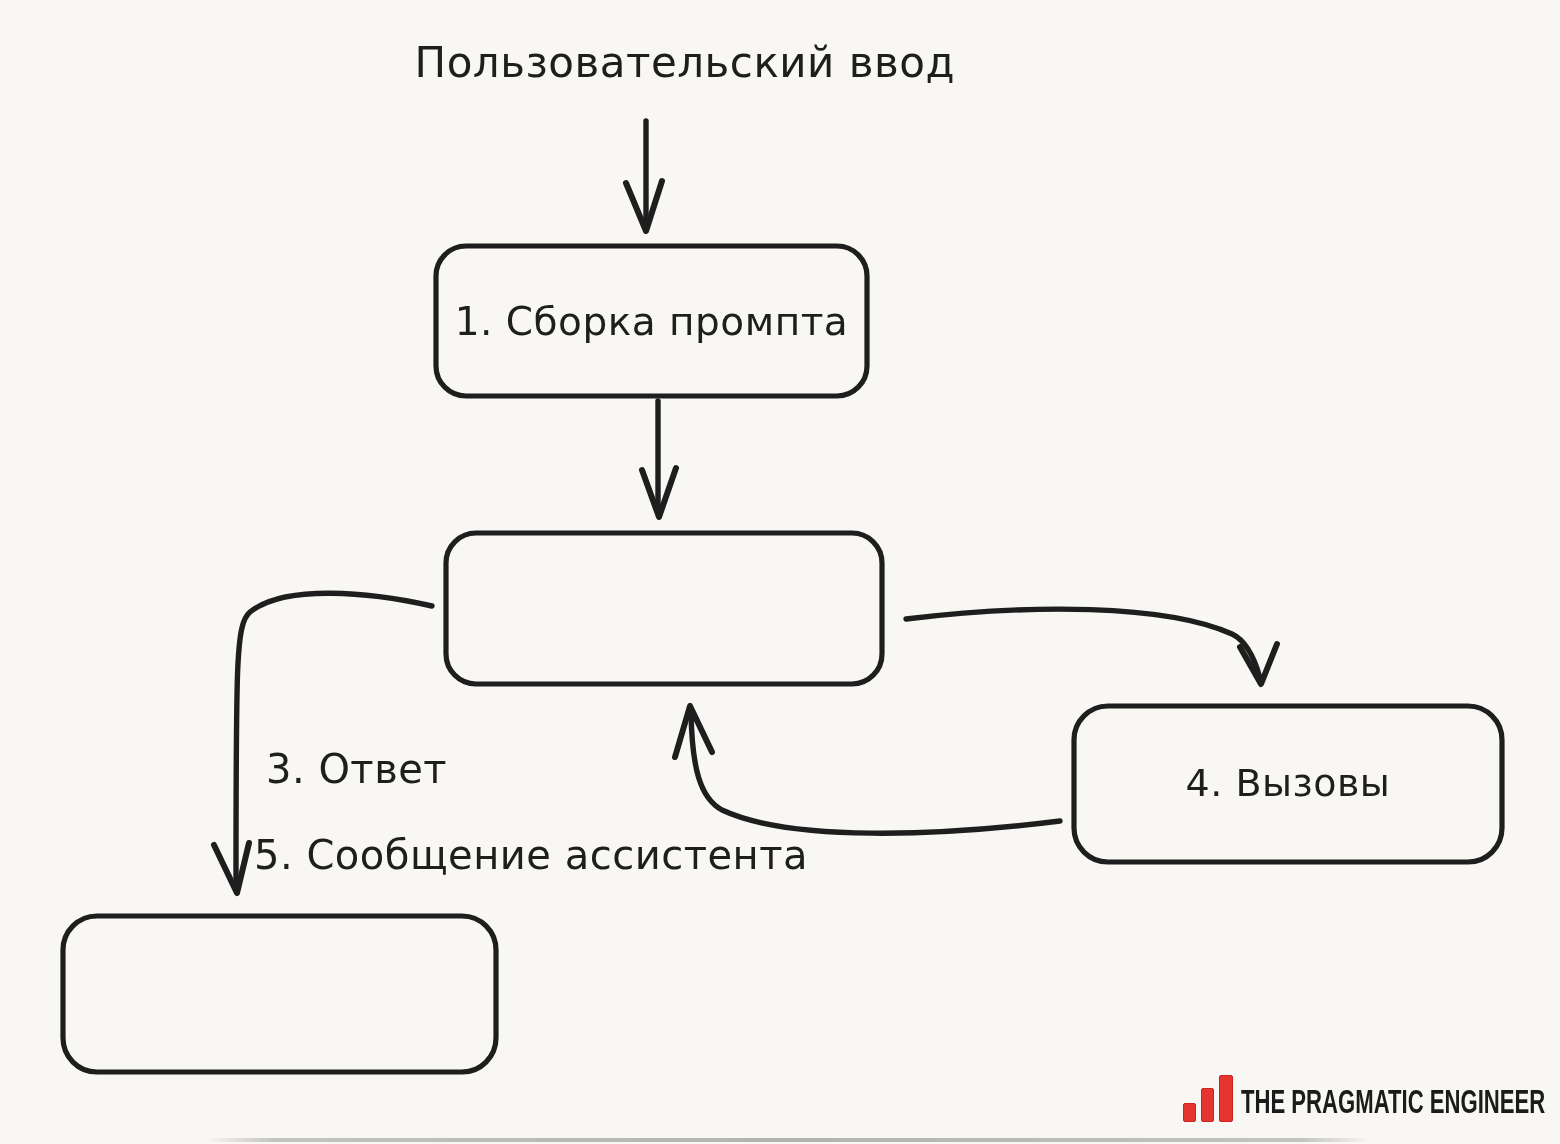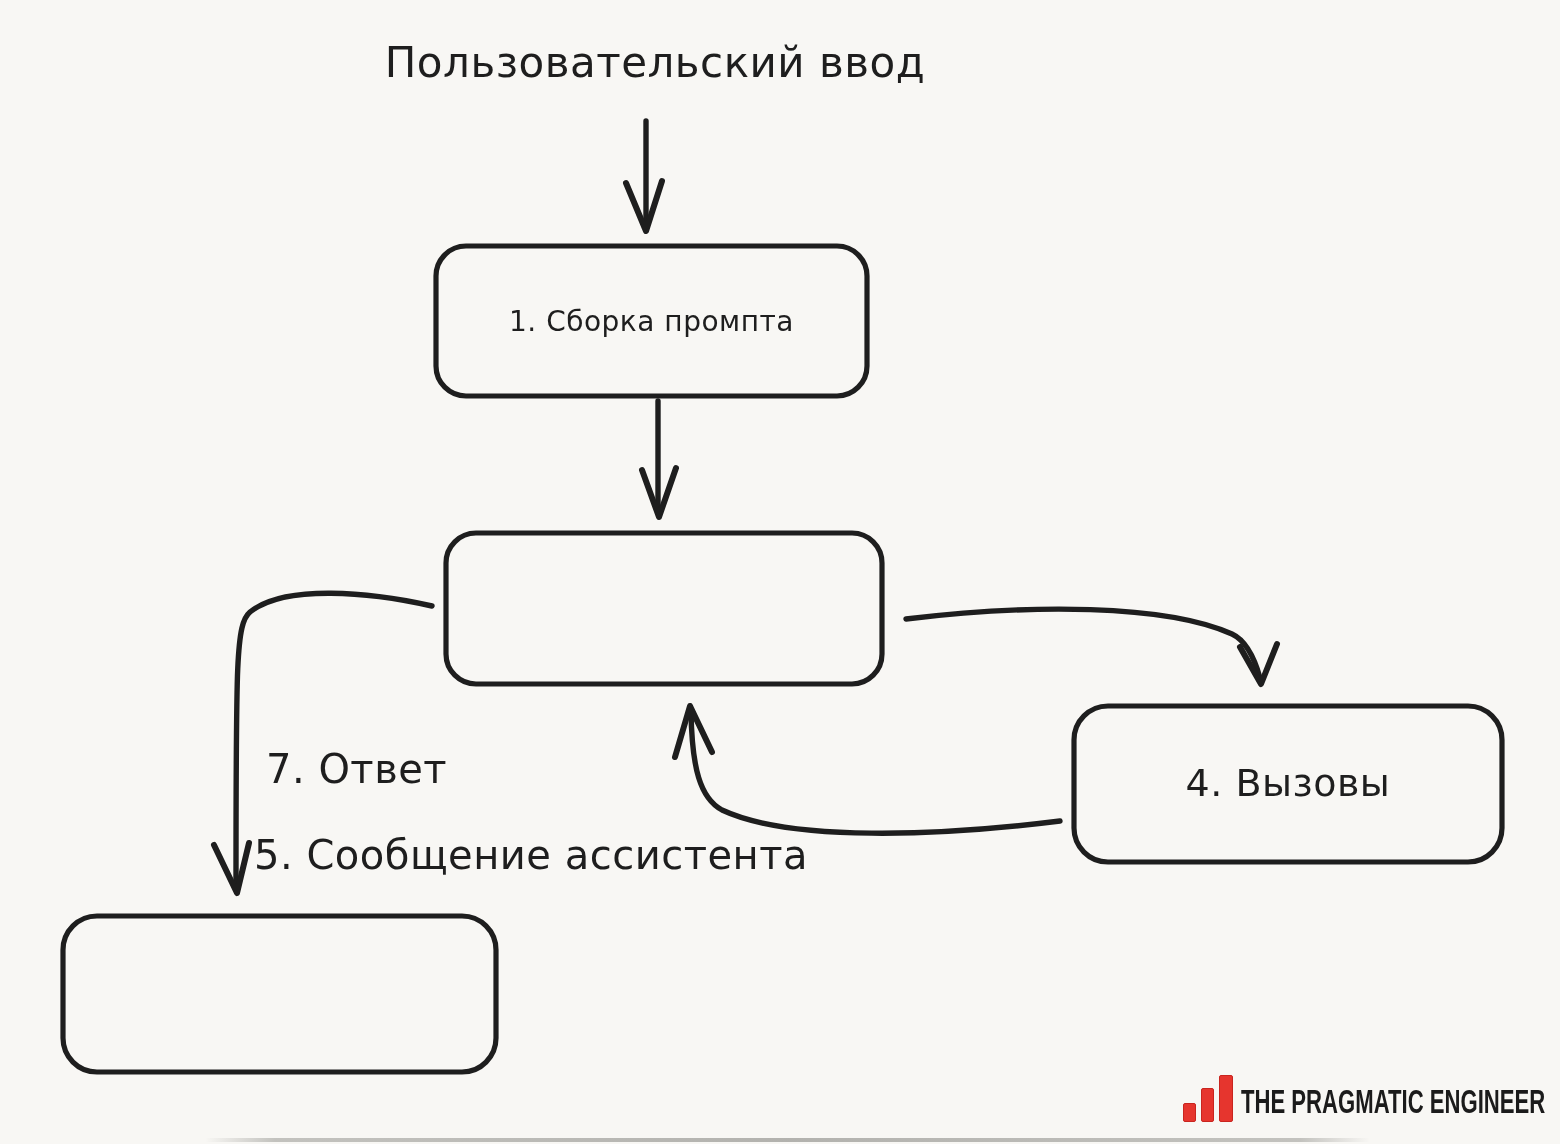--- a/index.html
+++ b/index.html
@@ -36,28 +36,28 @@
 
   .label {
     position: absolute;
     color: var(--ink);
     letter-spacing: 0.5px;
     white-space: nowrap;
   }
   .title-label {
     left: 355px; top: 38px; width: 600px;
     font-size: 42px;
-    text-align: center;
+    text-align: right;
   }
   .node-label {
     display: flex;
     align-items: center;
     justify-content: center;
     text-align: center;
-    font-size: 28px;
+    font-size: 39px;
   }
   .node-prompt   { left: 436px;  top: 246px; width: 431px; height: 150px; }
   .node-infer    { left: 446px;  top: 533px; width: 436px; height: 151px; }
   .node-tools    { left: 1074px; top: 706px; width: 428px; height: 156px;
                    flex-direction: column; font-size: 38px; line-height: 1.35; }
   .node-agent    { left: 63px;   top: 916px; width: 433px; height: 156px; }
 
   .edge-label { font-size: 40px; }
   .edge-response  { left: 266px; top: 746px; }
   .edge-assistant { left: 254px; top: 832px; }
@@ -143,21 +143,21 @@
   <div class="label node-label node-prompt">
     <span>1. Сборка промпта</span>
   </div>
 
 
   <div class="label node-label node-tools">
     <span>4. Вызовы</span>
   </div>
 
 
-  <div class="label edge-label edge-response">7. Ответ</div>
+  <div class="label edge-label edge-response">3. Ответ</div>
 
   <div class="label edge-label edge-assistant">5. Сообщение ассистента</div>
 
   <div class="logo">
     <div class="logo-bars">
       <div class="logo-bar b1"></div>
       <div class="logo-bar b2"></div>
       <div class="logo-bar b3"></div>
     </div>
     <div class="logo-text">THE PRAGMATIC ENGINEER</div>

